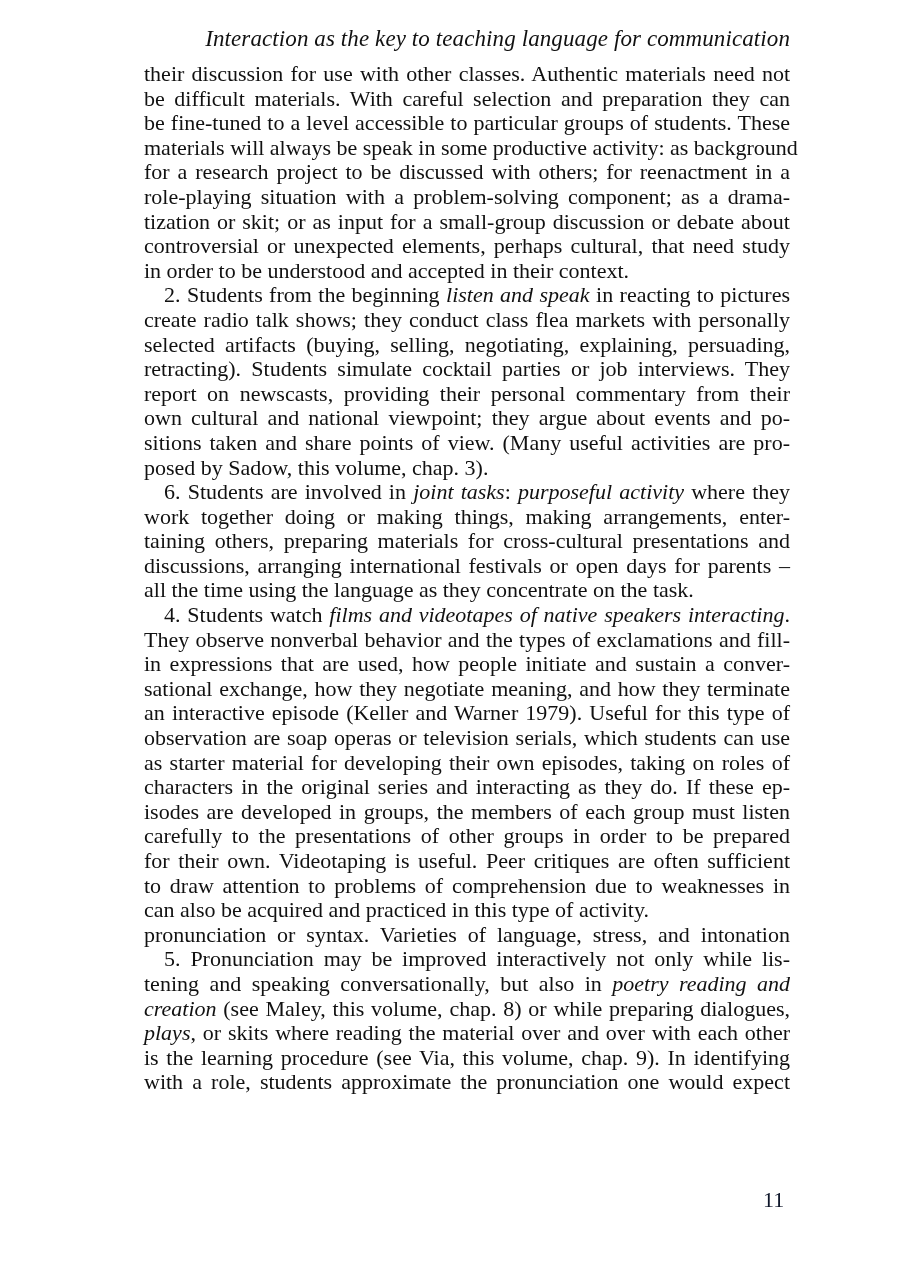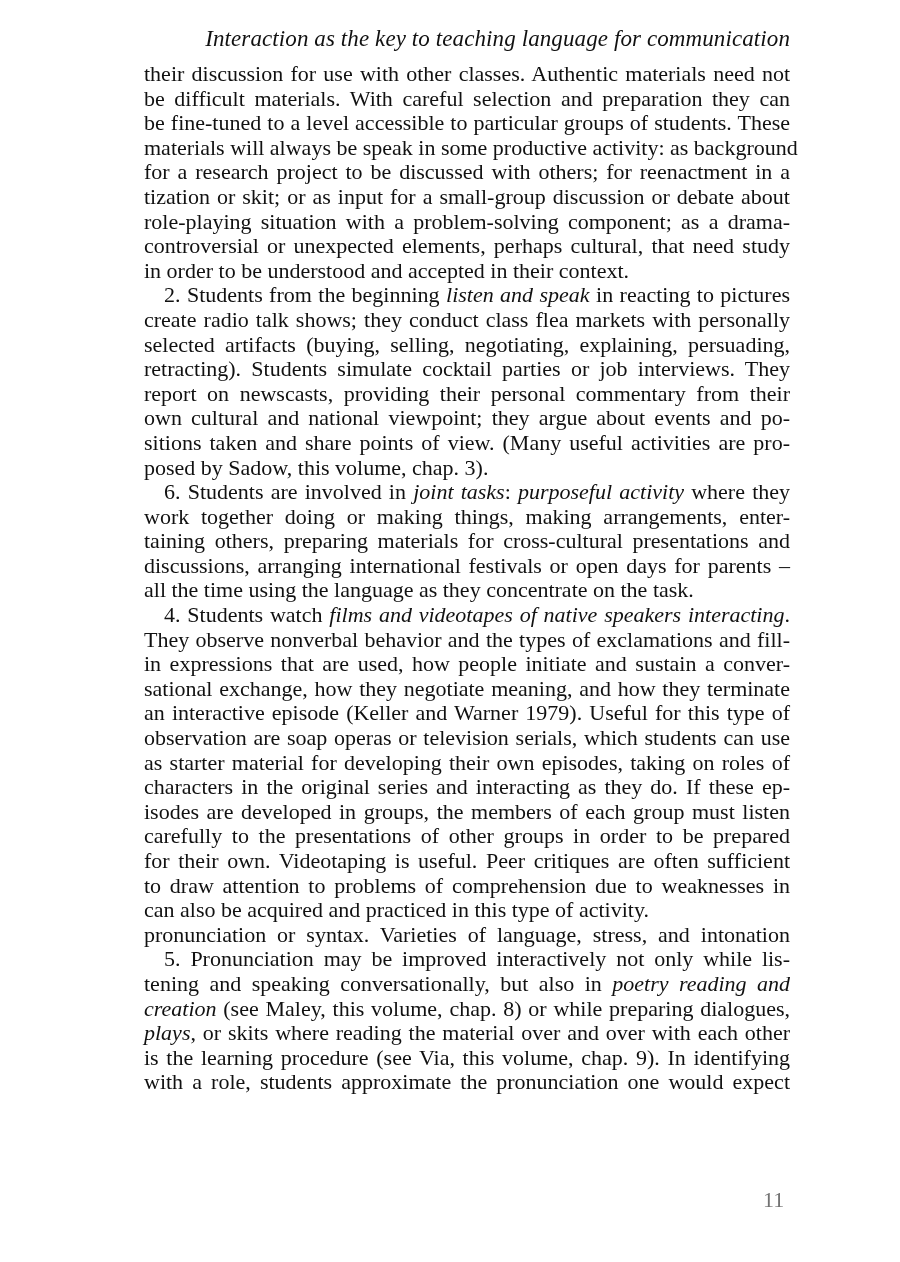--- a/index.html
+++ b/index.html
@@ -16,37 +16,37 @@
     font-family: "Liberation Serif", "DejaVu Serif", serif;
     font-size: 22px; color: #111; white-space: nowrap;
     text-align: justify; text-align-last: justify; margin-left: 32px;
   }
   .line.last { text-align-last: left; }
   .line.indent { padding-left: 20px; }
   .line em { font-style: italic; }
   .folio {
     position: absolute; left: 763px; top: 1187px;
     font-family: "Liberation Serif", "DejaVu Serif", serif;
-    font-size: 22px; color: #737373;
+    font-size: 22px; color: #0f172a;
   }
 </style>
 </head>
 <body>
 
 <div class="page">
   <div class="running-head">Interaction as the key to teaching language for communication</div>
 
   <div class="body-text">
     <span class="line">their discussion for use with other classes. Authentic materials need not</span>
     <span class="line">be difficult materials. With careful selection and preparation they can</span>
     <span class="line">be fine-tuned to a level accessible to particular groups of students. These</span>
     <span class="line">materials will always be speak in some productive activity: as background</span>
     <span class="line">for a research project to be discussed with others; for reenactment in a</span>
+    <span class="line">role-playing situation with a problem-solving component; as a drama-</span>
     <span class="line">tization or skit; or as input for a small-group discussion or debate about</span>
-    <span class="line">role-playing situation with a problem-solving component; as a drama-</span>
     <span class="line">controversial or unexpected elements, perhaps cultural, that need study</span>
     <span class="line last">in order to be understood and accepted in their context.</span>
 
     <span class="line indent"><span>2. Students from the beginning </span><em>listen and speak</em><span> in reacting to pictures</span></span>
     <span class="line">create radio talk shows; they conduct class flea markets with personally</span>
     <span class="line">selected artifacts (buying, selling, negotiating, explaining, persuading,</span>
     <span class="line">retracting). Students simulate cocktail parties or job interviews. They</span>
     <span class="line">report on newscasts, providing their personal commentary from their</span>
     <span class="line">own cultural and national viewpoint; they argue about events and po-</span>
     <span class="line">sitions taken and share points of view. (Many useful activities are pro-</span>

